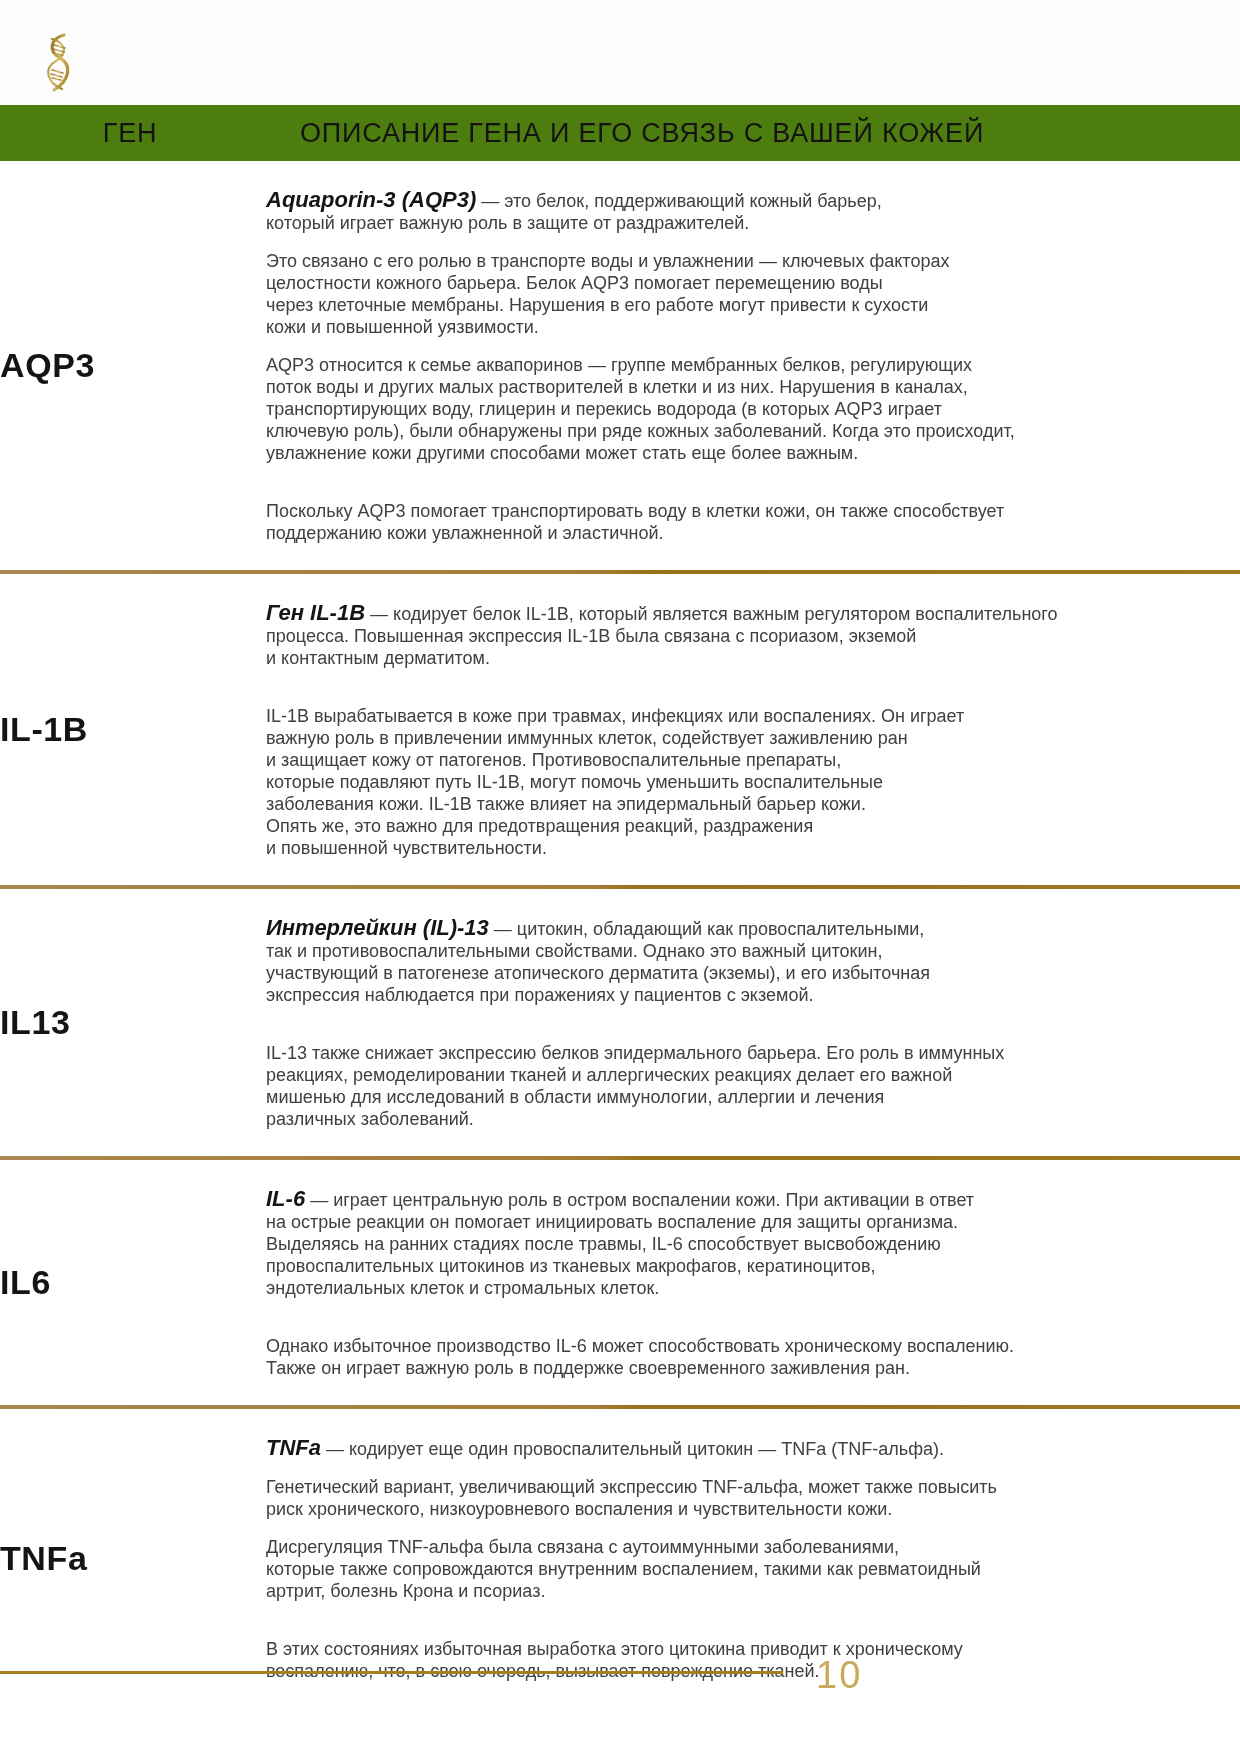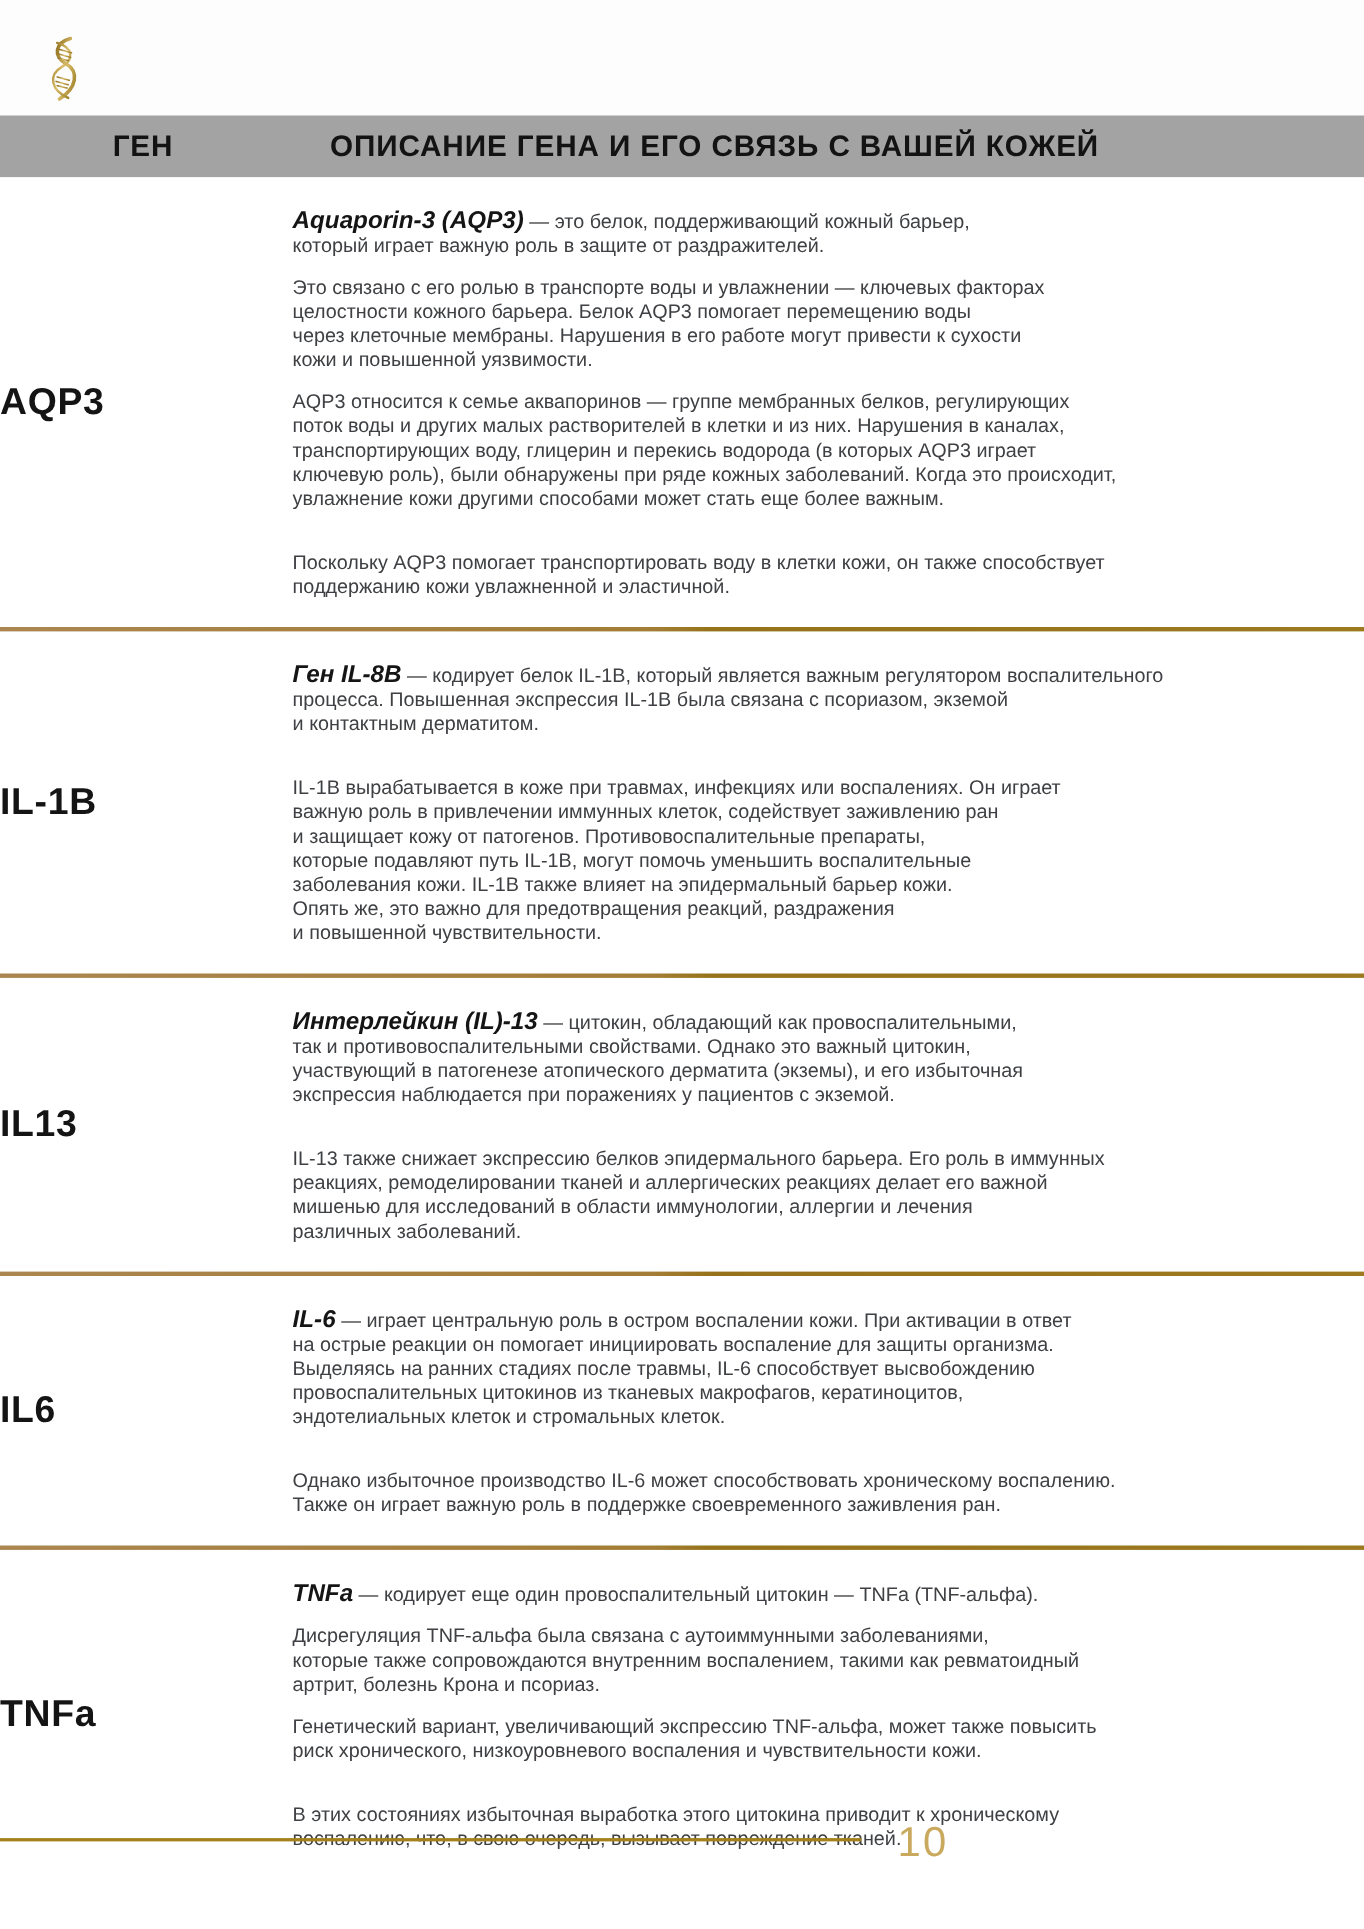--- a/index.html
+++ b/index.html
@@ -5,22 +5,22 @@
   html,body{margin:0;padding:0;}
   body{
     width:1240px;height:1754px;position:relative;overflow:hidden;
     background:#ffffff;
     font-family:"Liberation Sans", sans-serif;
     -webkit-font-smoothing:antialiased;
   }
   .top-space{height:105px;background:#fdfdfd;}
   .logo-wrap{position:absolute;top:32px;left:41px;width:34px;height:62px;}
   .header-band{
-    display:flex;align-items:center;height:56px;background:#a3a3a3;
-    font-weight:bold;color:#131313;font-size:27px;letter-spacing:0.8px;
+    display:flex;align-items:center;height:56px;background:#4d7c0f;
+    font-weight:normal;color:#131313;font-size:27px;letter-spacing:0.8px;
   }
   .header-gene-cell{width:260px;text-align:center;flex:none;}
   .header-desc-cell{padding-left:40px;}
   .row{display:flex;}
   .cell-label{width:260px;flex:none;display:flex;align-items:center;justify-content:flex-start;}
   .gene-label{font-size:34px;font-weight:bold;color:#141414;letter-spacing:0.6px;}
   .cell-content{flex:1;padding:28px 50px 26px 6px;}
   .para{
     white-space:pre-line;margin:0 0 16px 0;
     font-size:18px;line-height:22px;color:#3e4043;
@@ -90,21 +90,21 @@
         <p class="para"><span>Поскольку AQP3 помогает транспортировать воду в клетки кожи, он также способствует
 поддержанию кожи увлажненной и эластичной.</span></p>
       </div>
   </section>
 <div class="separator"></div>
   <section class="row">
     <div class="cell-label">
       <div class="gene-label">IL-1B</div>
     </div>
     <div class="cell-content">
-        <p class="para"><b>Ген IL-8B</b><span> — кодирует белок IL-1B, который является важным регулятором воспалительного
+        <p class="para"><b>Ген IL-1B</b><span> — кодирует белок IL-1B, который является важным регулятором воспалительного
 процесса. Повышенная экспрессия IL-1B была связана с псориазом, экземой
 и контактным дерматитом.</span></p>
         <p class="para"><span>IL-1B вырабатывается в коже при травмах, инфекциях или воспалениях. Он играет
 важную роль в привлечении иммунных клеток, содействует заживлению ран
 и защищает кожу от патогенов. Противовоспалительные препараты,
 которые подавляют путь IL-1B, могут помочь уменьшить воспалительные
 заболевания кожи. IL-1B также влияет на эпидермальный барьер кожи.
 Опять же, это важно для предотвращения реакций, раздражения
 и повышенной чувствительности.</span></p>
       </div>
@@ -140,25 +140,25 @@
 Также он играет важную роль в поддержке своевременного заживления ран.</span></p>
       </div>
   </section>
 <div class="separator"></div>
   <section class="row">
     <div class="cell-label">
       <div class="gene-label">TNFa</div>
     </div>
     <div class="cell-content">
         <p class="para"><b>TNFa</b><span> — кодирует еще один провоспалительный цитокин — TNFa (TNF-альфа).</span></p>
+        <p class="para"><span>Генетический вариант, увеличивающий экспрессию TNF-альфа, может также повысить
+риск хронического, низкоуровневого воспаления и чувствительности кожи.</span></p>
         <p class="para"><span>Дисрегуляция TNF-альфа была связана с аутоиммунными заболеваниями,
 которые также сопровождаются внутренним воспалением, такими как ревматоидный
 артрит, болезнь Крона и псориаз.</span></p>
-        <p class="para"><span>Генетический вариант, увеличивающий экспрессию TNF-альфа, может также повысить
-риск хронического, низкоуровневого воспаления и чувствительности кожи.</span></p>
         <p class="para"><span>В этих состояниях избыточная выработка этого цитокина приводит к хроническому
 воспалению, что, в свою очередь, вызывает повреждение тканей.</span></p>
       </div>
   </section>
 </div>
 
 <div class="footer">
   <div class="footer-line"></div>
   <div class="page-number">10</div>
 </div>

